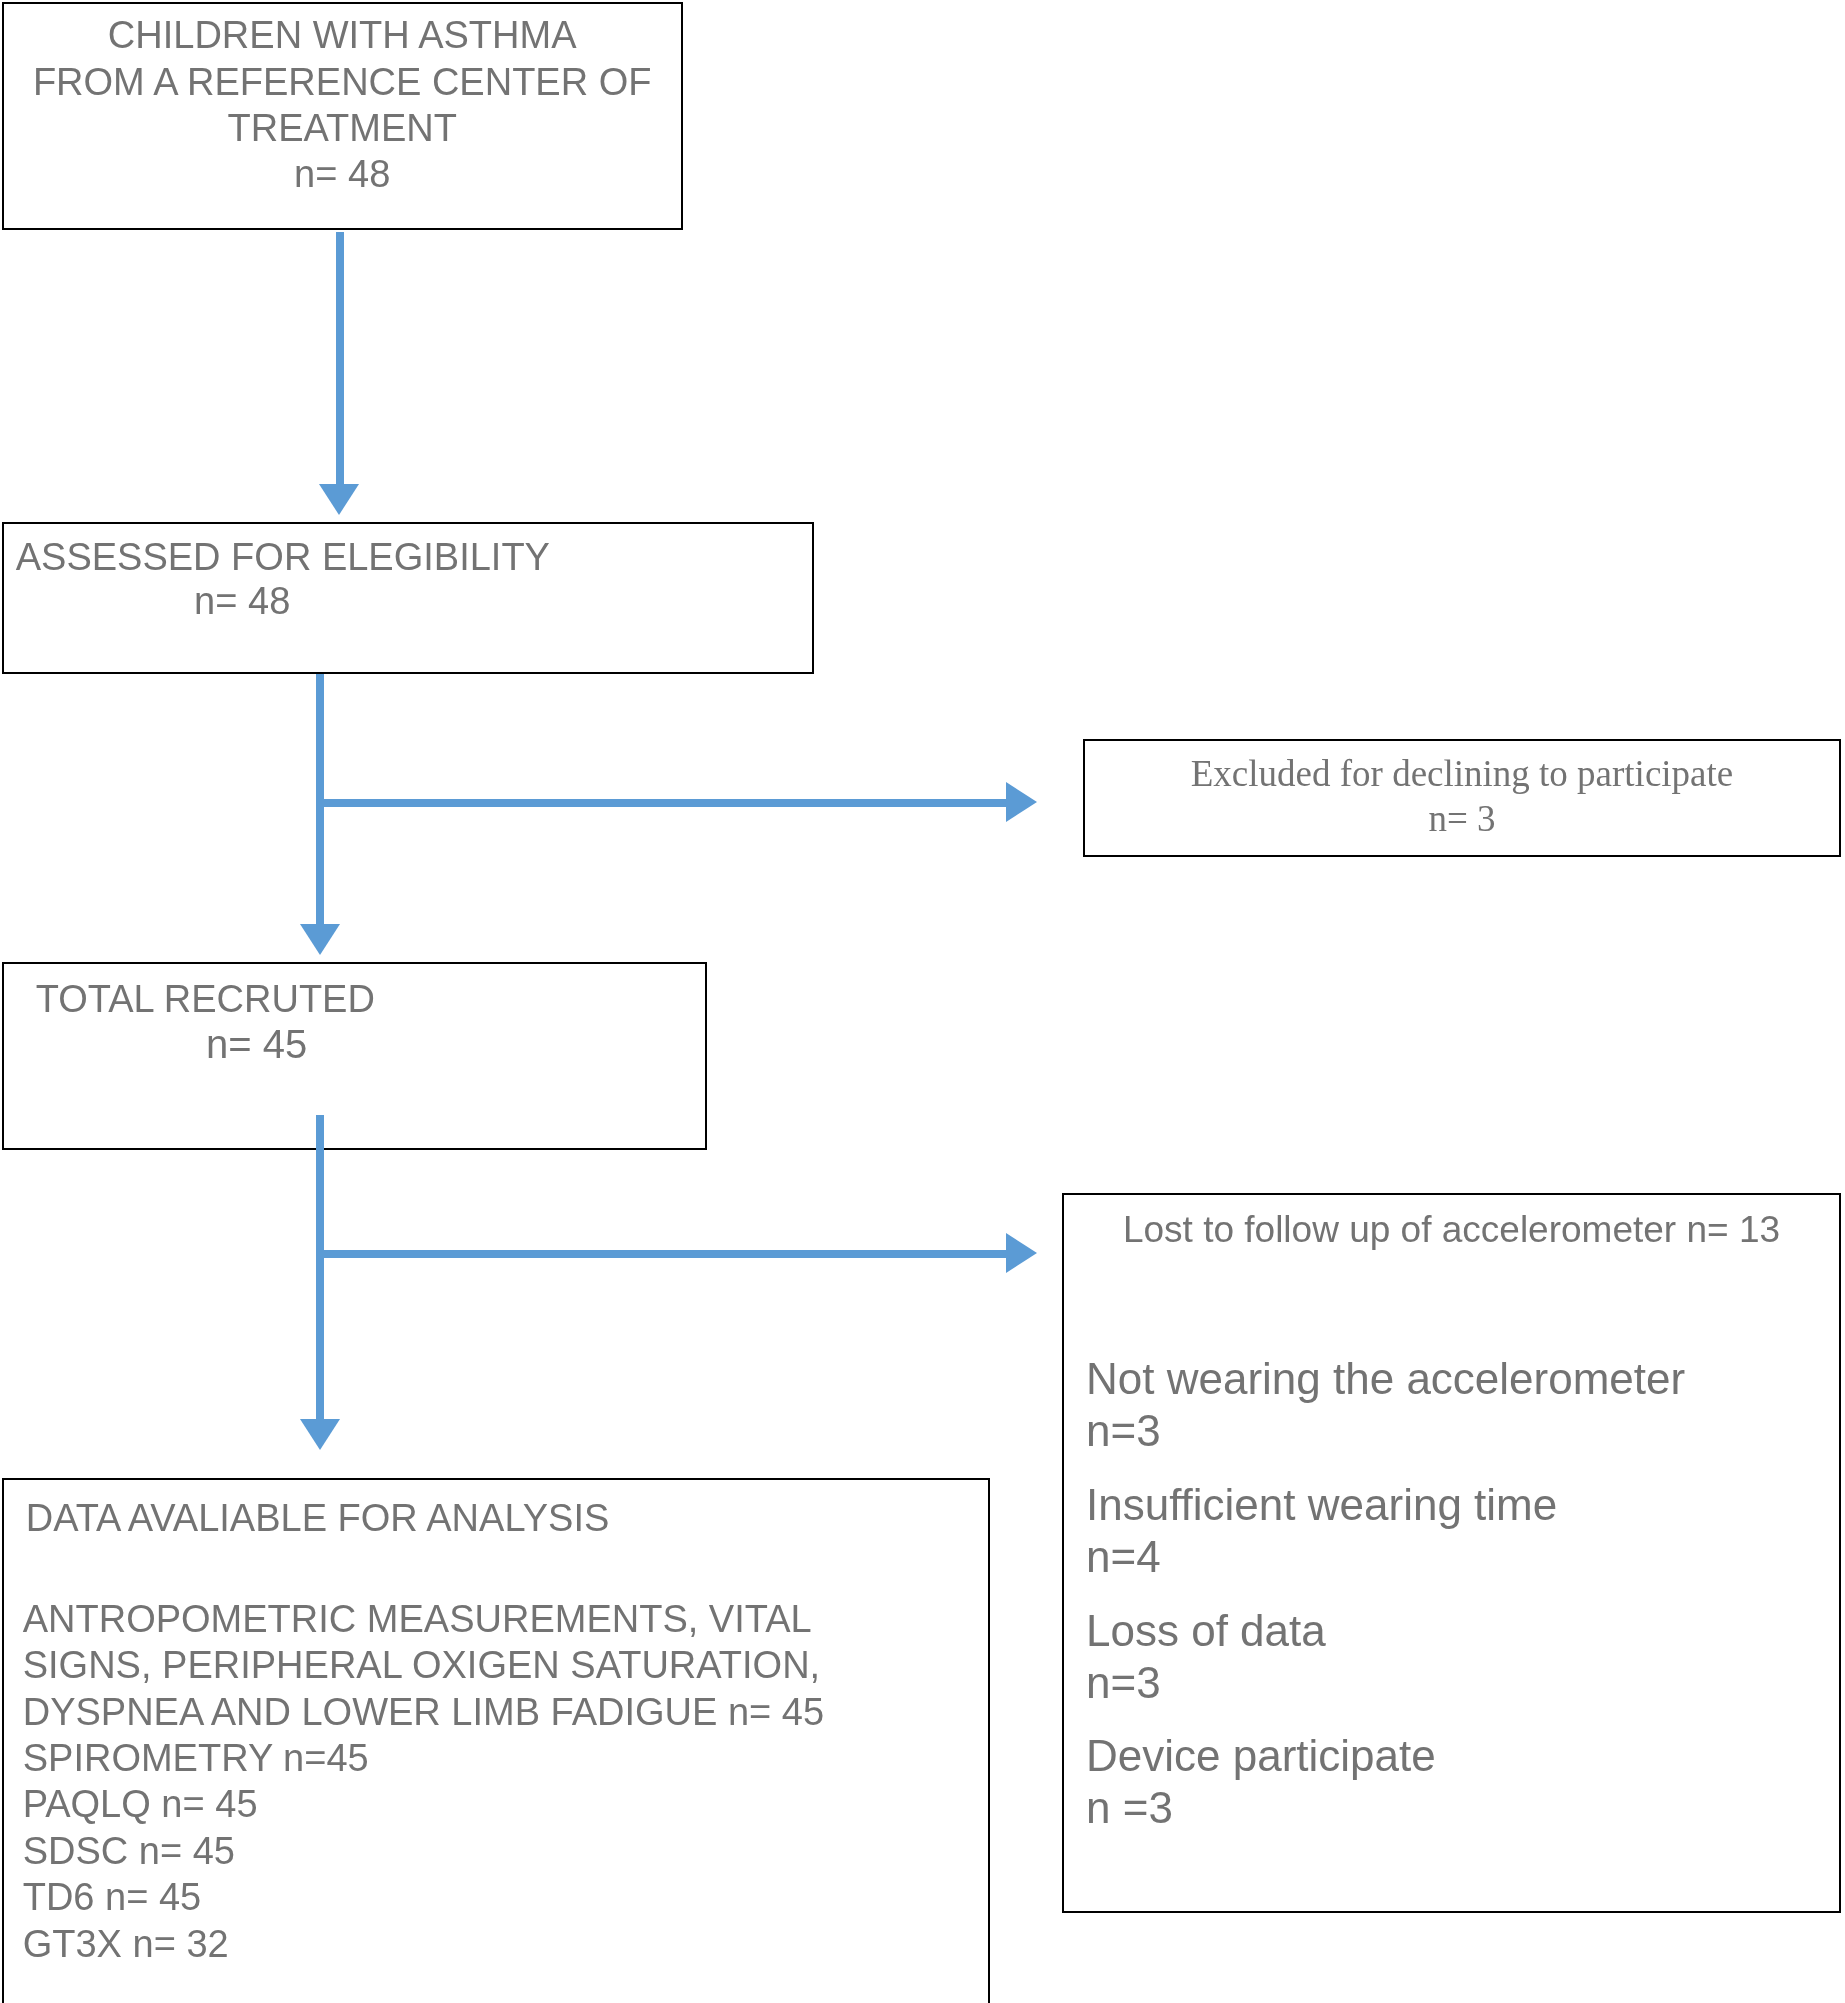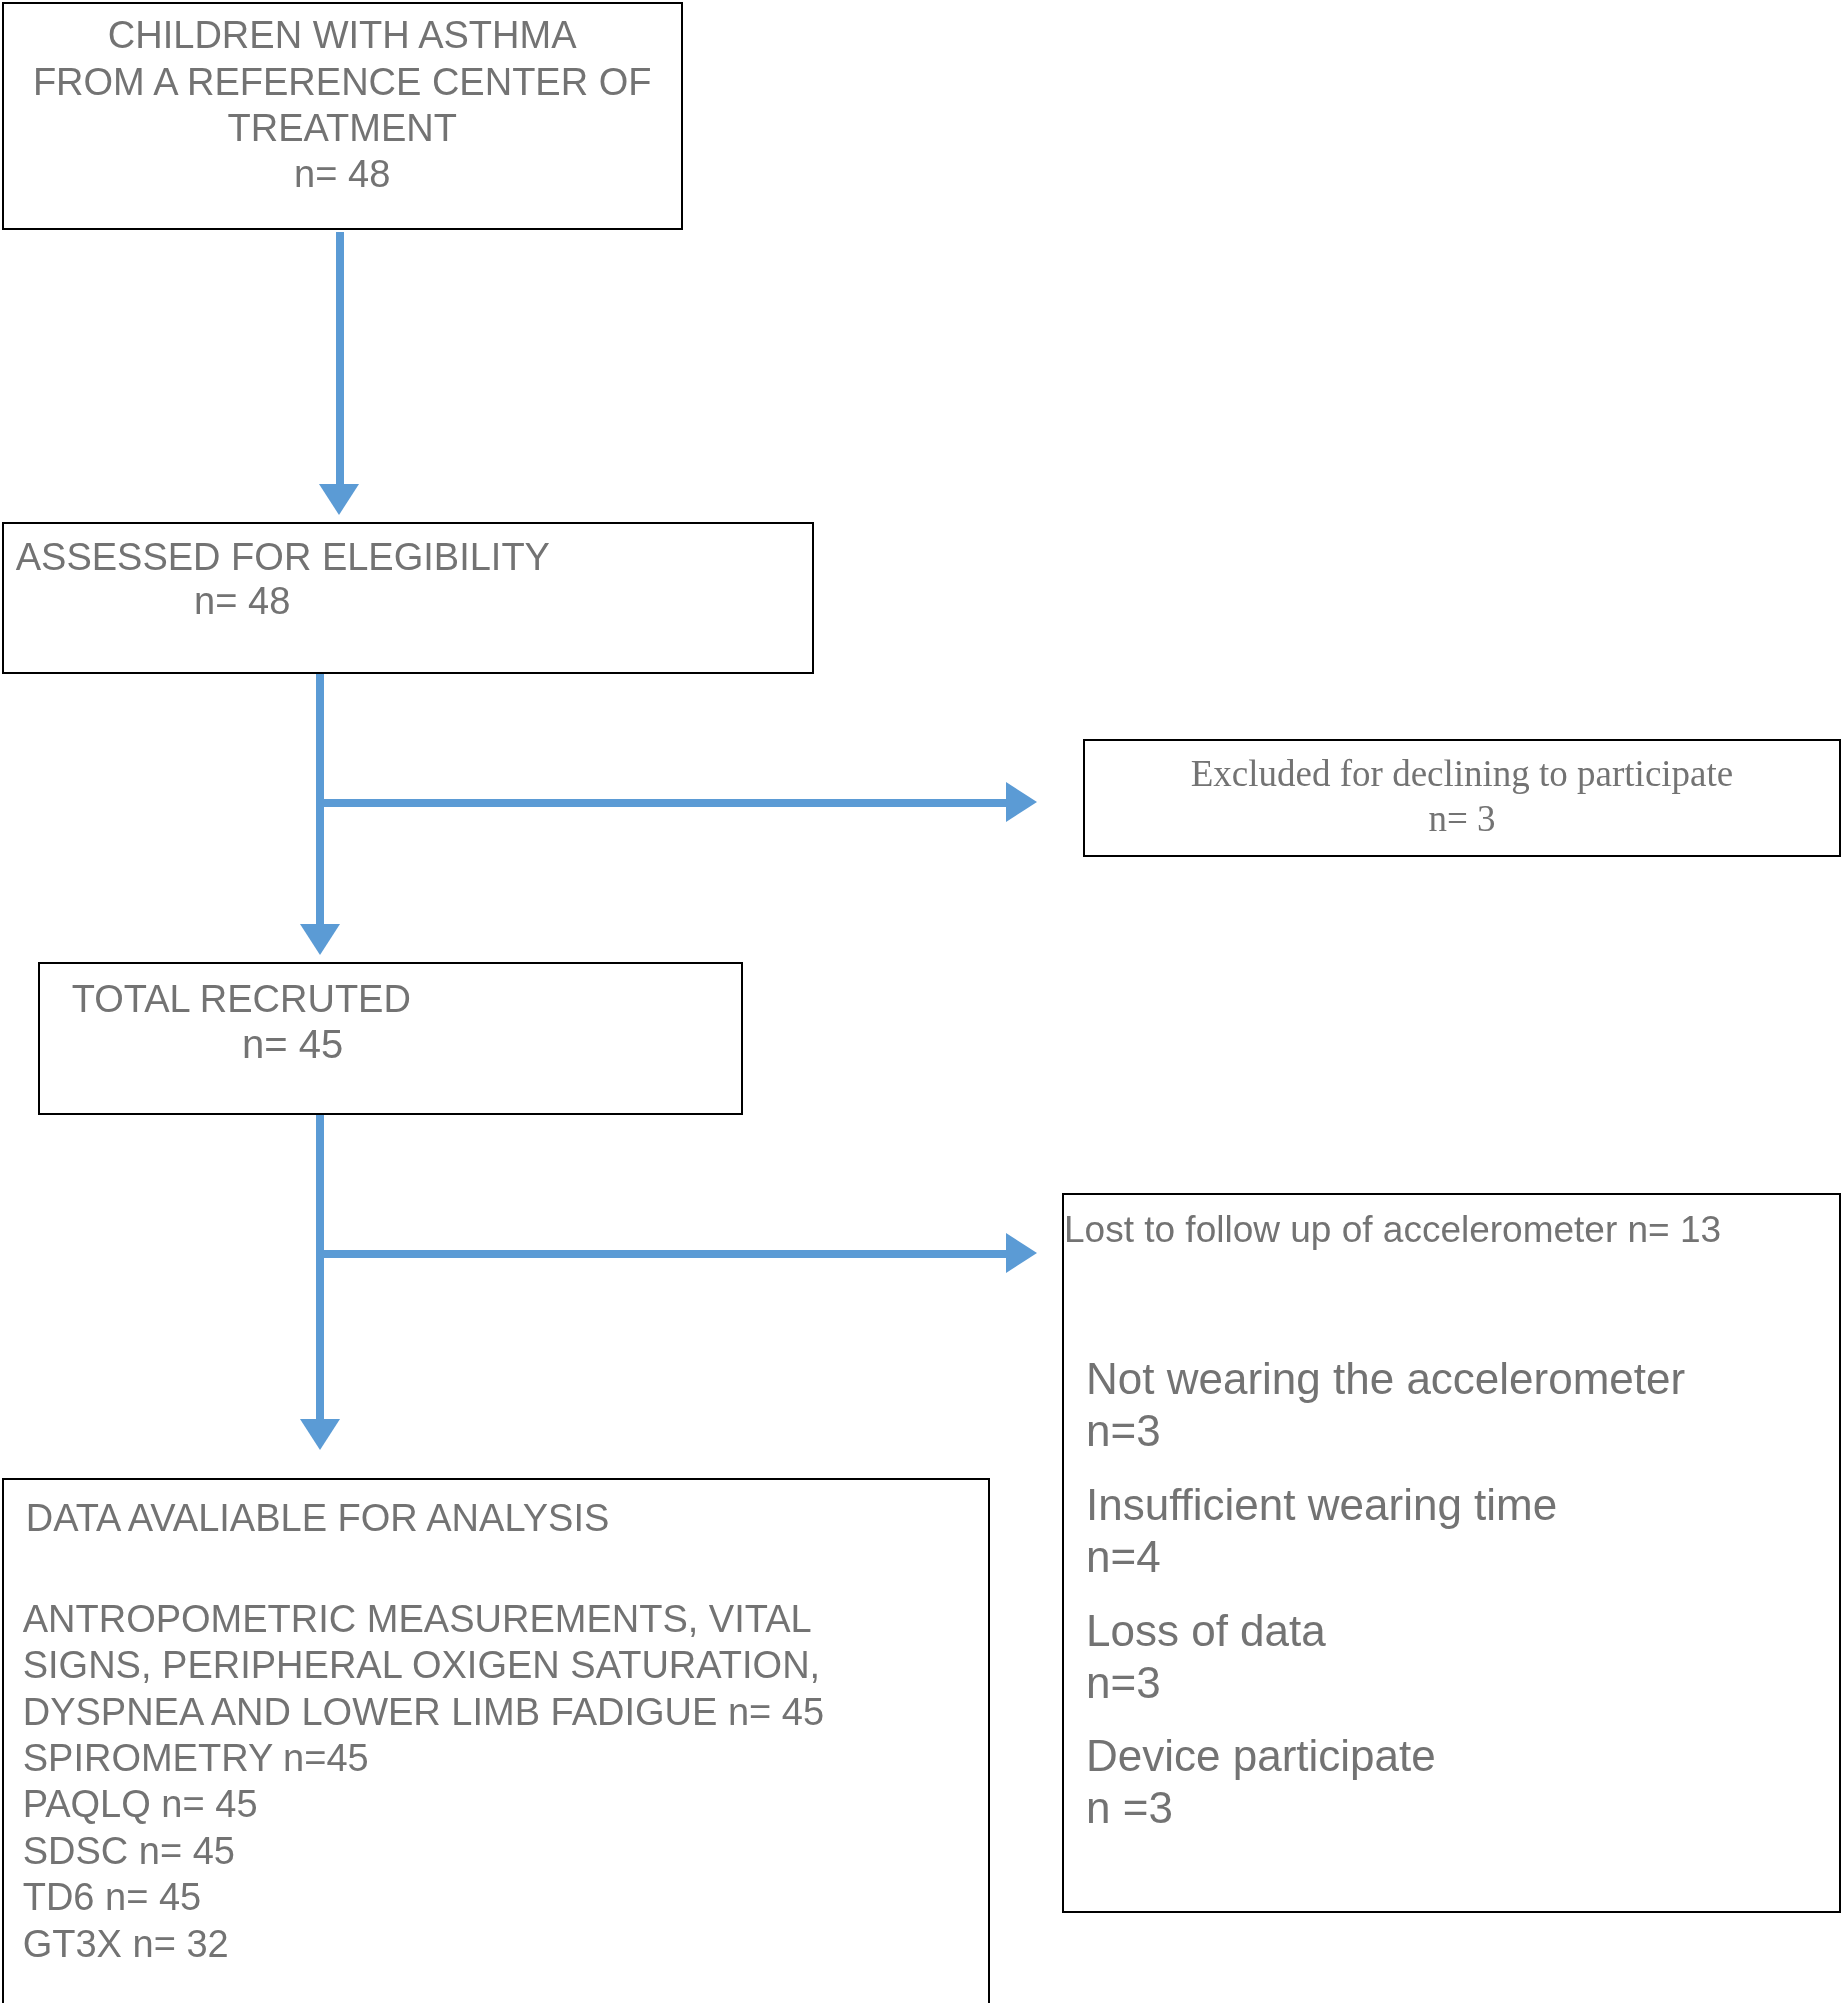--- a/index.html
+++ b/index.html
@@ -46,21 +46,21 @@
     position: absolute; left: 12px; top: 12px;
     font-size: 38px; text-align: left;
   }
   #box-assessed .line-center {
     position: absolute; left: 0; width: 477px; top: 56px;
     font-size: 38px; text-align: center;
   }
 
   
   #box-recruited {
-    left: 1.7px; top: 962px; width: 705px; height: 153px; margin-left: 36px;
+    left: 1.7px; top: 962px; width: 705px; height: 188px;
   }
   #box-recruited .line-left {
     position: absolute; left: 32px; top: 13.6px;
     font-size: 38px; text-align: left;
   }
   #box-recruited .line-center {
     position: absolute; left: 0; width: 460px; top: 58px;
     font-size: 40px; text-align: center; padding-left: 23px;
   }
 
@@ -89,20 +89,21 @@
     font-size: 37px;
     font-family: Liberation Serif, serif;
   }
 
   
   #box-lost {
     left: 1062px; top: 1193px; width: 779px; height: 720px;
   }
   #box-lost .lost-head {
     position: absolute; left: 0; right: 0; top: 12px;
+    text-align: center;
     font-size: 37px;
     line-height: 1.22;
   }
   #box-lost .reasons {
     position: absolute; left: 22px; right: 12px; top: 158px;
     font-size: 44px;
   }
   #box-lost .reason {
     margin-bottom: 22px;
     line-height: 1.18;

